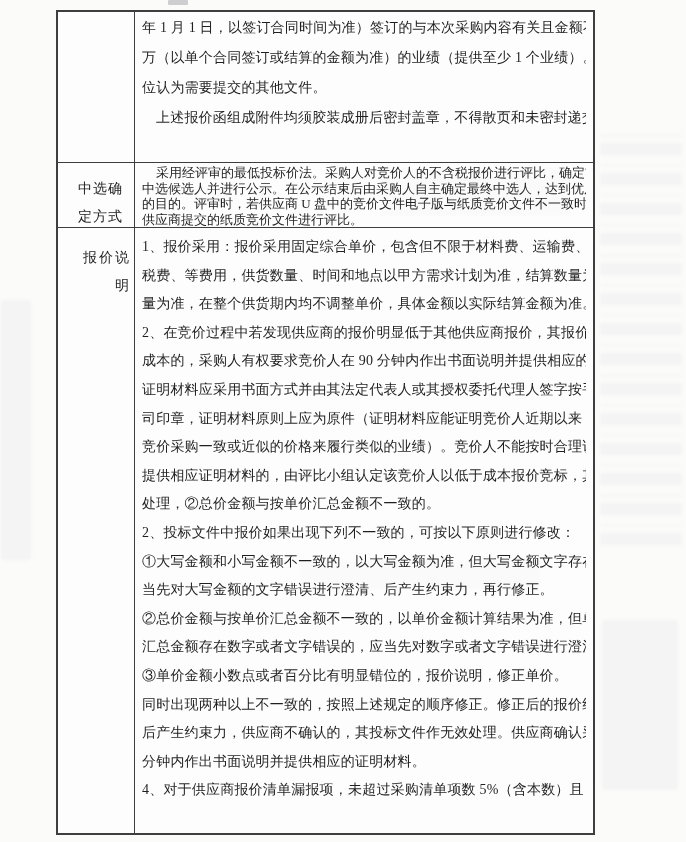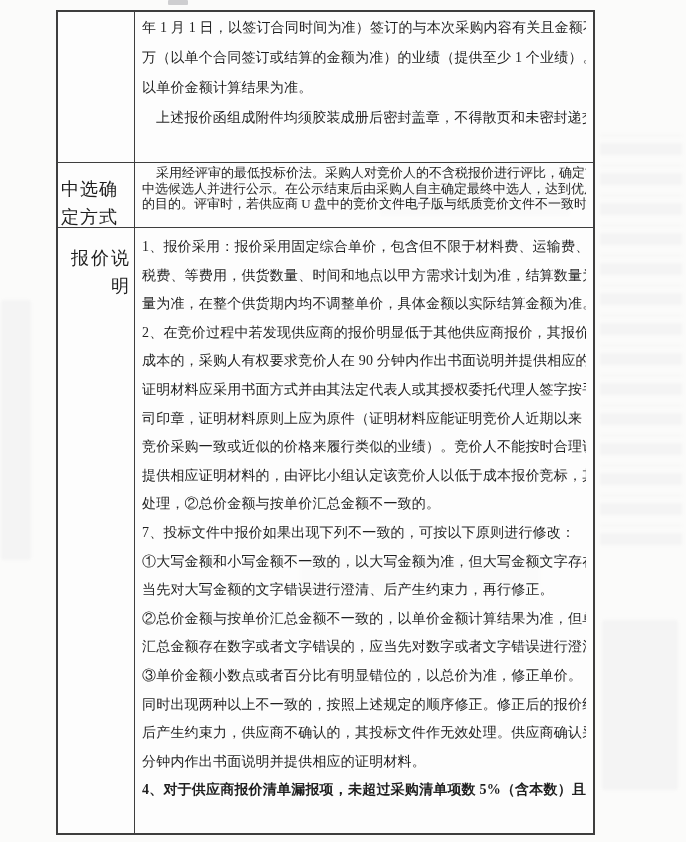--- a/index.html
+++ b/index.html
@@ -20,84 +20,85 @@
   .art-mark{background:rgba(90,90,100,0.28);filter:blur(0.6px);border-radius:1px;}
 
   
   .doc-table{
     position:absolute;left:56px;top:10px;width:539px;height:825px;
     box-sizing:border-box;border:2px solid #3e3e3e;
     display:grid;grid-template-columns:77px 1fr;grid-template-rows:151px 65px 1fr;
     background:rgba(255,255,255,0.55);
   }
   .cell{box-sizing:border-box;overflow:hidden;}
-  .label-cell{border-right:1.5px solid #3e3e3e;text-align:center;font-size:18px;}
+  .label-cell{border-right:1.5px solid #3e3e3e;text-align:center;font-size:14px;padding-left:17px;}
   .rb{border-bottom:1.5px solid #3e3e3e;}
   .content-cell{padding:0 7px;}
   .label-inner{padding:12px 3px 0 3px;line-height:28px;letter-spacing:1px;text-align:left;}
   .label-inner.single{padding-top:16px;text-align:right;letter-spacing:2px;}
 
   
   .tl{height:30px;line-height:30px;font-size:14px;overflow:hidden;white-space:nowrap;letter-spacing:0.2px;}
   .row1-content{padding-top:1px;}
   .row2-content{padding-top:2px;}
   .tl2{height:15.6px;line-height:15.6px;font-size:13px;overflow:hidden;white-space:nowrap;}
   .row3-content{padding-top:5px;}
   .tl3{height:28.6px;line-height:28.6px;font-size:14px;overflow:hidden;white-space:nowrap;letter-spacing:0.2px;}
   .ind{text-indent:14px;}
-  .emph{font-weight:700;}
+  .emph{font-weight:400;}
 </style>
 </head>
 <body>
 
 <div class="artifact art-mark" style="left:168px;top:0;width:20px;height:5px;"></div>
 <div class="artifact art-grid" style="left:600px;top:135px;width:82px;height:420px;"></div>
 <div class="artifact art-smudge" style="left:602px;top:620px;width:76px;height:170px;"></div>
 <div class="artifact art-smudge" style="left:380px;top:168px;width:190px;height:48px;"></div>
 <div class="artifact art-smudge" style="left:300px;top:560px;width:240px;height:30px;"></div>
 <div class="artifact art-smudge" style="left:1px;top:300px;width:30px;height:260px;"></div>
 
 <div class="doc-table">
 
   <div class="cell label-cell rb"></div>
   <div class="cell content-cell rb row1-content">
     <div class="tl">年 1 月 1 日，以签订合同时间为准）签订的与本次采购内容有关且金额不低于 9.3</div>
     <div class="tl">万（以单个合同签订或结算的金额为准）的业绩（提供至少 1 个业绩）。6、竞价单</div>
-    <div class="tl">以单价金额计算结果为准。</div>
+    <div class="tl">位认为需要提交的其他文件。</div>
     <div class="tl ind">上述报价函组成附件均须胶装成册后密封盖章，不得散页和未密封递交，未按要求</div>
   </div>
 
   <div class="cell label-cell rb">
     <div class="label-inner">中选确定方式</div>
   </div>
   <div class="cell content-cell rb row2-content">
     <div class="tl2 ind">采用经评审的最低投标价法。采购人对竞价人的不含税报价进行评比，确定前三名</div>
     <div class="tl2">中选候选人并进行公示。在公示结束后由采购人自主确定最终中选人，达到优质采购</div>
     <div class="tl2">的目的。评审时，若供应商 U 盘中的竞价文件电子版与纸质竞价文件不一致时，按照</div>
+    <div class="tl2">供应商提交的纸质竞价文件进行评比。</div>
   </div>
 
   <div class="cell label-cell">
     <div class="label-inner single">报价说明</div>
   </div>
   <div class="cell content-cell row3-content">
     <div class="tl3">1、报价采用：报价采用固定综合单价，包含但不限于材料费、运输费、上下车费、</div>
     <div class="tl3">税费、等费用，供货数量、时间和地点以甲方需求计划为准，结算数量为甲方实收数</div>
     <div class="tl3">量为准，在整个供货期内均不调整单价，具体金额以实际结算金额为准。</div>
     <div class="tl3">2、在竞价过程中若发现供应商的报价明显低于其他供应商报价，其报价可能低于其</div>
     <div class="tl3">成本的，采购人有权要求竞价人在 90 分钟内作出书面说明并提供相应的证明材料，</div>
     <div class="tl3">证明材料应采用书面方式并由其法定代表人或其授权委托代理人签字按手印或盖公</div>
     <div class="tl3">司印章，证明材料原则上应为原件（证明材料应能证明竞价人近期以来，曾以与本次</div>
     <div class="tl3">竞价采购一致或近似的价格来履行类似的业绩）。竞价人不能按时合理说明或者不能</div>
     <div class="tl3">提供相应证明材料的，由评比小组认定该竞价人以低于成本报价竞标，其报价作无效</div>
     <div class="tl3">处理，②总价金额与按单价汇总金额不一致的。</div>
-    <div class="tl3">7、投标文件中报价如果出现下列不一致的，可按以下原则进行修改：</div>
+    <div class="tl3">2、投标文件中报价如果出现下列不一致的，可按以下原则进行修改：</div>
     <div class="tl3">①大写金额和小写金额不一致的，以大写金额为准，但大写金额文字存在错误的，应</div>
     <div class="tl3">当先对大写金额的文字错误进行澄清、后产生约束力，再行修正。</div>
     <div class="tl3">②总价金额与按单价汇总金额不一致的，以单价金额计算结果为准，但单价或者单价</div>
     <div class="tl3">汇总金额存在数字或者文字错误的，应当先对数字或者文字错误进行澄清、说明或者</div>
-    <div class="tl3">③单价金额小数点或者百分比有明显错位的，以总价为准，修正单价。</div>
+    <div class="tl3">③单价金额小数点或者百分比有明显错位的，报价说明，修正单价。</div>
     <div class="tl3">同时出现两种以上不一致的，按照上述规定的顺序修正。修正后的报价经供应商确认</div>
     <div class="tl3">后产生约束力，供应商不确认的，其投标文件作无效处理。供应商确认采取书面且加</div>
     <div class="tl3">分钟内作出书面说明并提供相应的证明材料。</div>
     <div class="tl3"><span class="emph">4、对于供应商报价清单漏报项，未超过采购清单项数 5%（含本数）且</span></div>
   </div>
 
 </div>
 
 </body></html>

